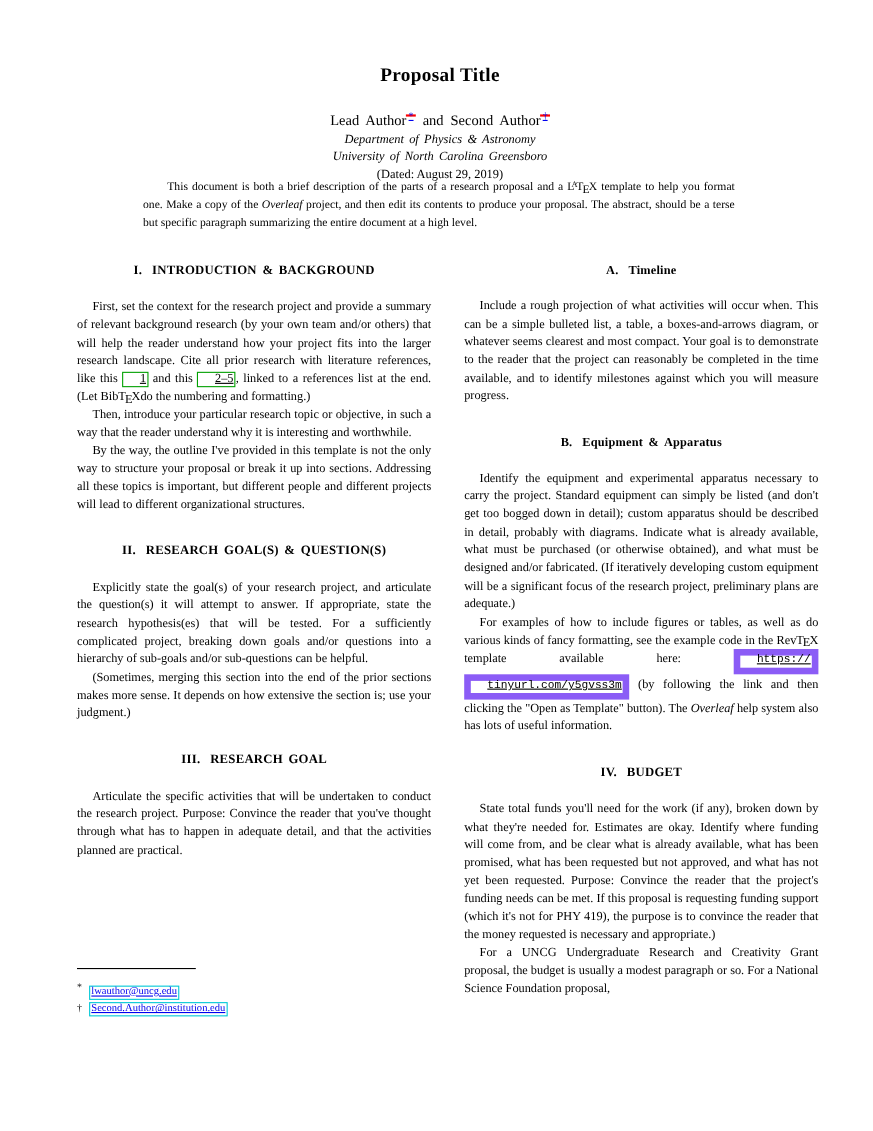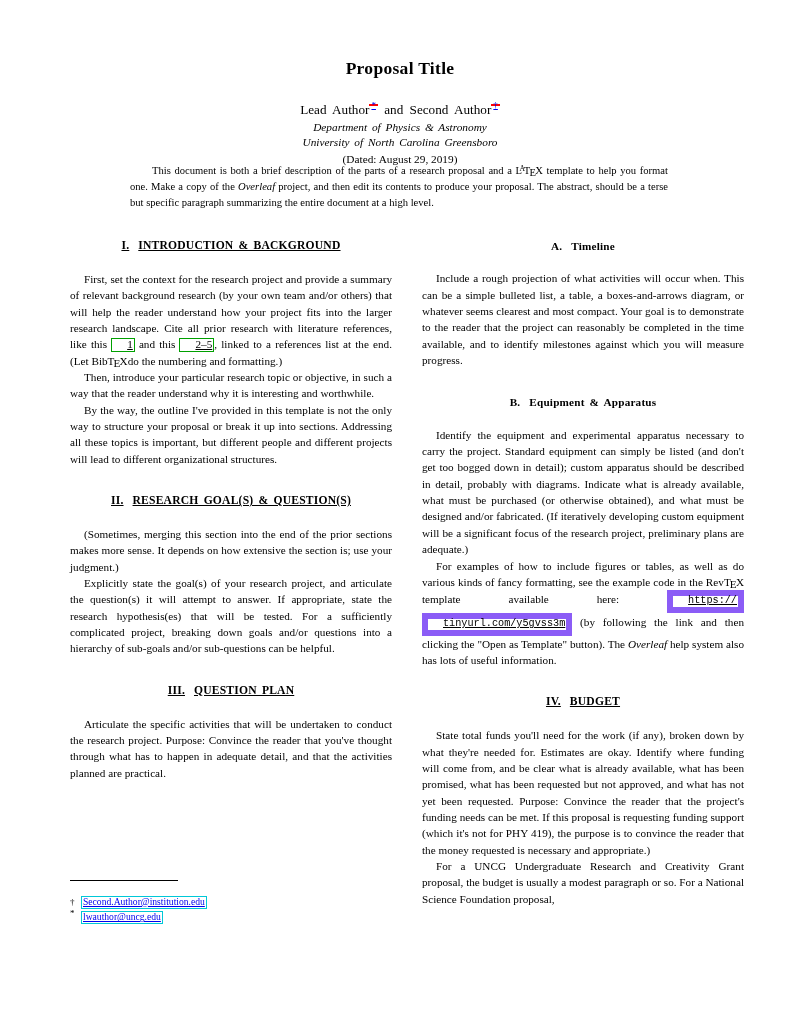--- a/index.html
+++ b/index.html
@@ -100,21 +100,20 @@
   }
 
   h2.section {
     font-size: 11.6px;
     font-weight: bold;
     text-align: center;
     margin: 0 0 16px 0;
     text-indent: 0;
     letter-spacing: 0.2px;
     word-spacing: 2px;
-    text-decoration: underline;
   }
   h2.section .numlab { margin-right: 9px; }
 
   h3.subsection {
     font-size: 11.2px;
     font-weight: bold;
     text-align: center;
     margin: 0 0 16px 0;
     text-indent: 0;
     letter-spacing: 0.2px;
@@ -228,27 +227,27 @@
 
     <p>Then, introduce your particular research topic or objective, in such a way that the reader understand why it is interesting and worthwhile.</p>
     <p>By the way, the outline I've provided in this template is not the only way to structure your proposal or break it up into sections. Addressing all these topics is important, but different people and different projects will lead to different organizational structures.</p>
 
     <div class="sec-gap-lg"></div>
 
     <h2 class="section">
       <span class="numlab">II.</span><span>RESEARCH GOAL(S) &amp; QUESTION(S)</span>
     </h2>
 
+    <p>Explicitly state the goal(s) of your research project, and articulate the question(s) it will attempt to answer. If appropriate, state the research hypothesis(es) that will be tested. For a sufficiently complicated project, breaking down goals and/or questions into a hierarchy of sub-goals and/or sub-questions can be helpful.</p>
     <p>(Sometimes, merging this section into the end of the prior sections makes more sense. It depends on how extensive the section is; use your judgment.)</p>
-    <p>Explicitly state the goal(s) of your research project, and articulate the question(s) it will attempt to answer. If appropriate, state the research hypothesis(es) that will be tested. For a sufficiently complicated project, breaking down goals and/or questions into a hierarchy of sub-goals and/or sub-questions can be helpful.</p>
-
-    <div class="sec-gap-lg"></div>
-
-    <h2 class="section">
-      <span class="numlab">III.</span><span>QUESTION PLAN</span>
+
+    <div class="sec-gap-lg"></div>
+
+    <h2 class="section">
+      <span class="numlab">III.</span><span>RESEARCH GOAL</span>
     </h2>
 
     <p>Articulate the specific activities that will be undertaken to conduct the research project. Purpose: Convince the reader that you've thought through what has to happen in adequate detail, and that the activities planned are practical.</p>
   </div>
 
   <div class="col col-right">
 
     <h3 class="subsection">
       <span class="numlab">A.</span><span>Timeline</span>
     </h3>
@@ -271,22 +270,22 @@
       <span class="numlab">IV.</span><span>BUDGET</span>
     </h2>
 
     <p>State total funds you'll need for the work (if any), broken down by what they're needed for. Estimates are okay. Identify where funding will come from, and be clear what is already available, what has been promised, what has been requested but not approved, and what has not yet been requested. Purpose: Convince the reader that the project's funding needs can be met. If this proposal is requesting funding support (which it's not for PHY 419), the purpose is to convince the reader that the money requested is necessary and appropriate.)</p>
     <p>For a UNCG Undergraduate Research and Creativity Grant proposal, the budget is usually a modest paragraph or so. For a National Science Foundation proposal,</p>
   </div>
 
   <div class="footnotes">
     <div class="fnrule"></div>
 
+    <div class="fnitem" id="fn1">
+      <span class="sym">*</span><a class="mailbox" href="#">lwauthor@uncg.edu</a>
+    </div>
+
     <div class="fnitem" id="fn2">
       <span class="sym dag">†</span><a class="mailbox" href="#">Second.Author@institution.edu</a>
     </div>
-
-    <div class="fnitem" id="fn1">
-      <span class="sym">*</span><a class="mailbox" href="#">lwauthor@uncg.edu</a>
-    </div>
   </div>
 
 </div>
 
 </body></html>

